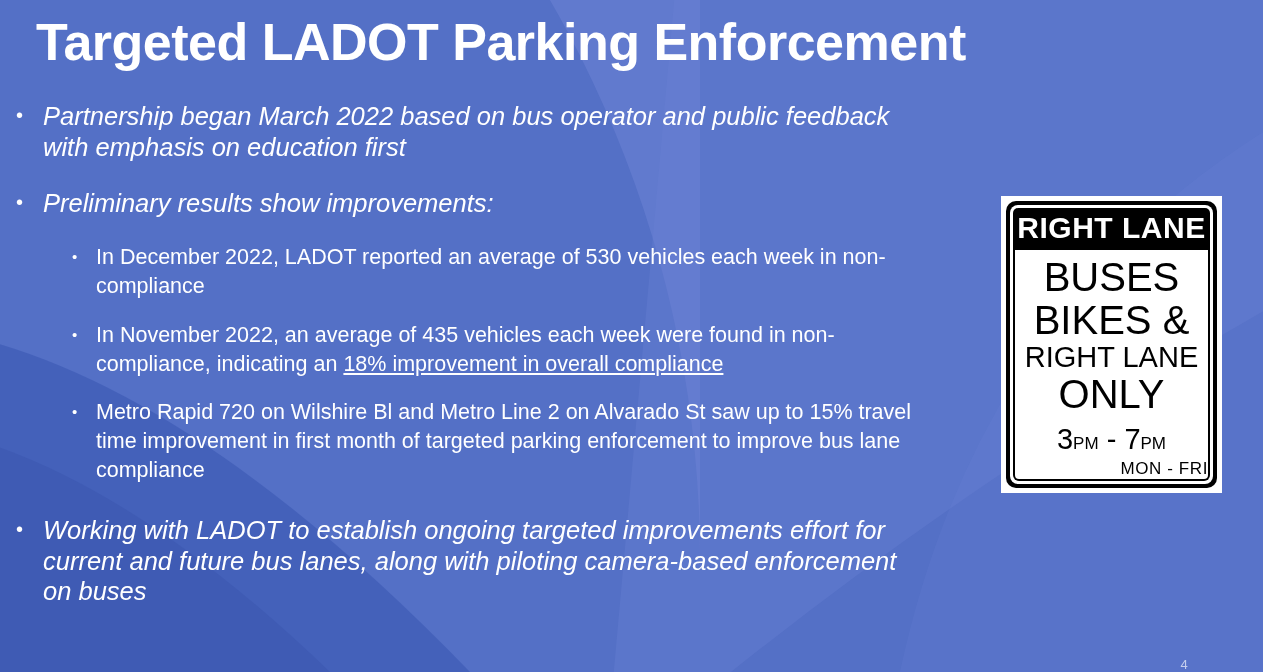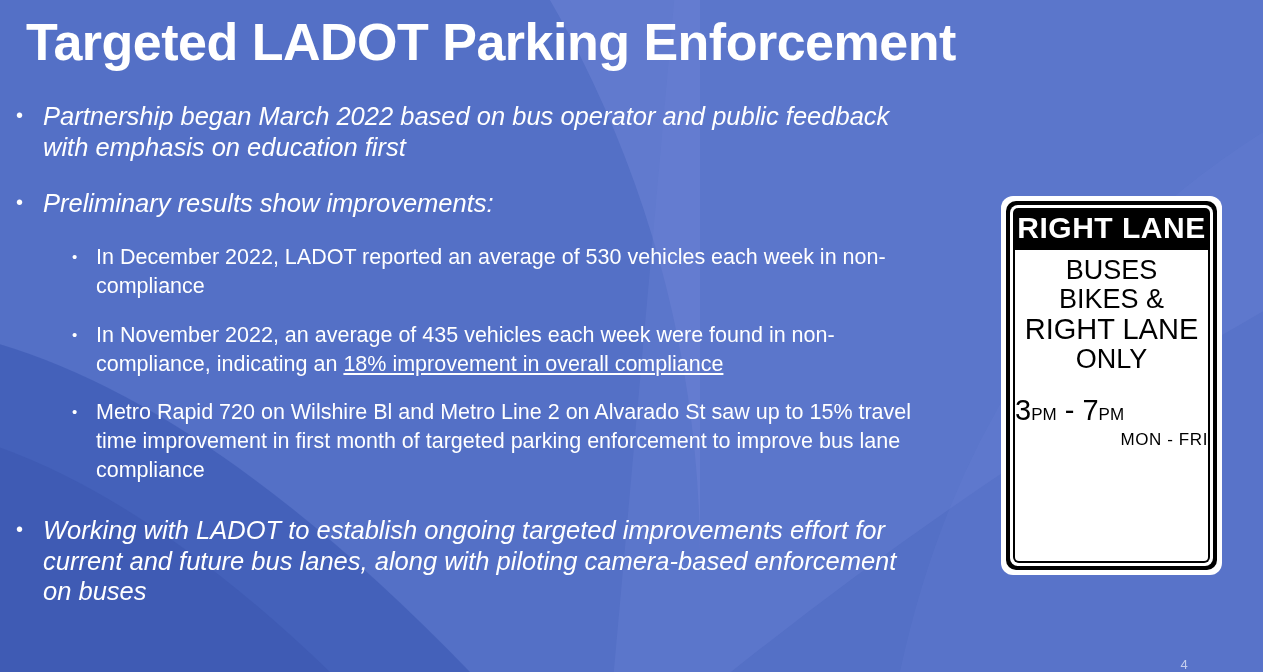--- a/index.html
+++ b/index.html
@@ -26,21 +26,21 @@
     position: absolute;
     inset: 0;
     overflow: hidden;
     pointer-events: none;
   }
   .bg-layer svg { display: block; width: 1263px; height: 672px; }
 
   
   .title {
     position: absolute;
-    left: 26px;
+    left: 36px;
     top: 14px;
     width: 1010px;
     color: #ffffff;
     font-size: 52px;
     font-weight: bold;
     letter-spacing: -0.5px;
     line-height: 1.08;
     white-space: nowrap;
   }
 
@@ -108,23 +108,23 @@
   .gap-lg { height: 30px; }
 
   u.ul-emph { text-decoration: underline; text-underline-offset: 2px; }
 
   
   .sign-wrap {
     position: absolute;
     left: 1001px;
     top: 196px;
     width: 221px;
-    height: 379px;
+    height: 297px;
     background: #ffffff;
-    border-radius: 12px;
+    border-radius: 0;
     padding: 5px;
   }
   .sign-frame {
     width: 100%;
     height: 100%;
     background: #000000;
     border-radius: 10px;
     padding: 4px;
   }
   .sign-inner {
@@ -156,32 +156,32 @@
     border-radius: 0 0 6px 6px;
     display: flex;
     flex-direction: column;
     align-items: center;
     justify-content: flex-start;
     padding-top: 6px;
     color: #000000;
   }
   .sign-line {
     text-align: center;
-    font-size: 27px;
+    font-size: 40px;
     font-weight: normal;
     line-height: 1.08;
     letter-spacing: 0px;
     width: 100%;
   }
   .sign-line.tight { font-size: 29px; }
   .sign-time {
-    margin-top: 22px;
+    margin-top: 9px;
     font-size: 29px;
     line-height: 1.0;
-    text-align: left;
+    text-align: center;
     width: 100%;
   }
   .sign-time .sm { font-size: 17px; }
   .sign-days {
     margin-top: 5px;
     font-size: 17px;
     letter-spacing: 0.6px;
     text-align: right;
     width: 100%;
   }

